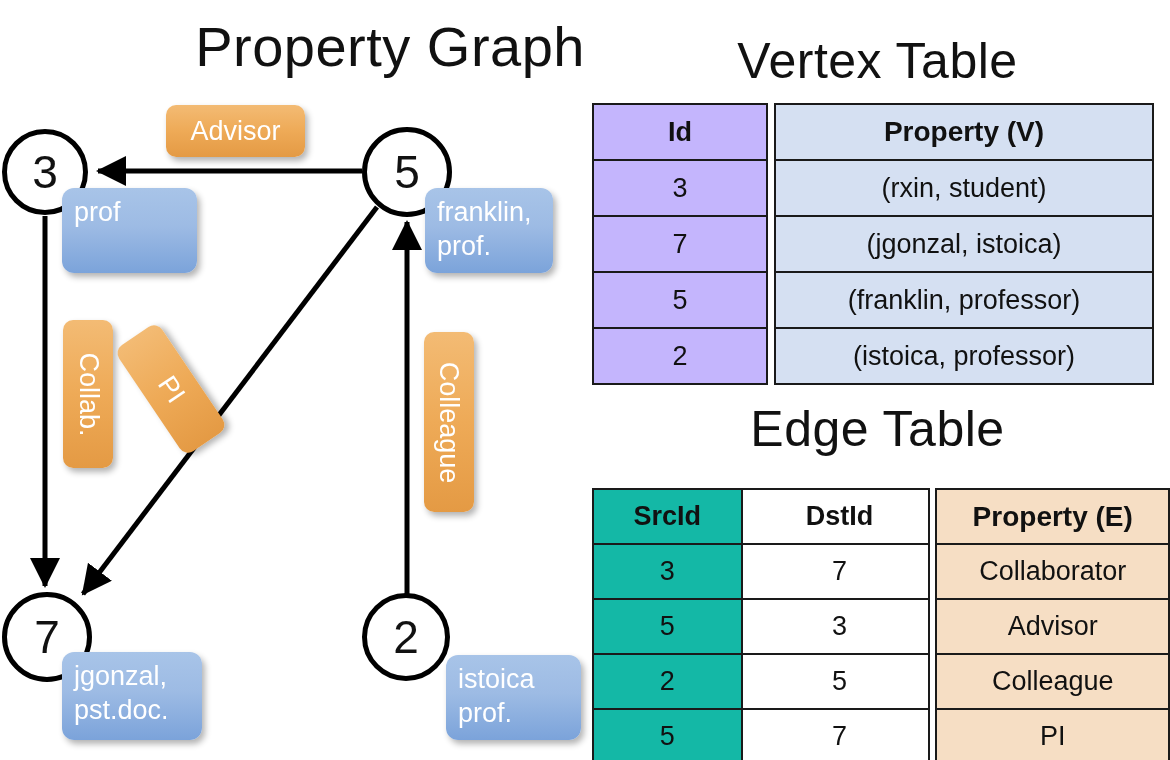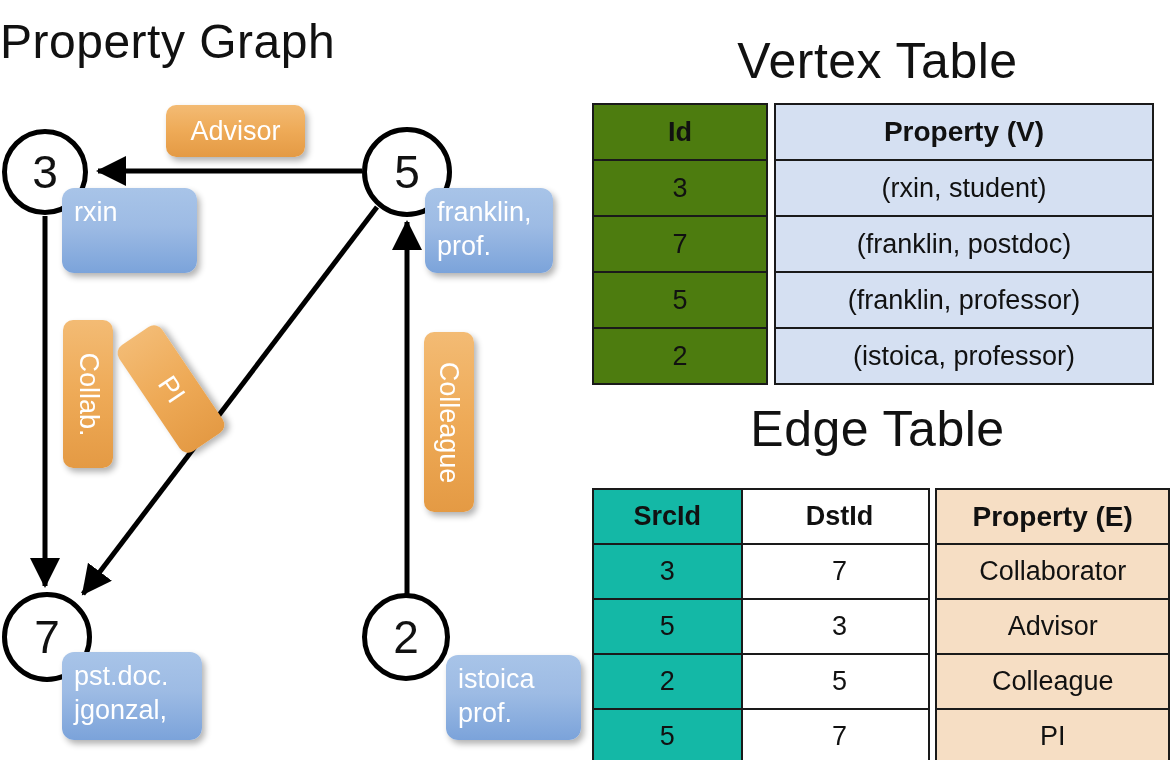--- a/index.html
+++ b/index.html
@@ -16,21 +16,21 @@
 
   
   .title {
     position: absolute;
     font-family: "Liberation Sans", sans-serif;
     font-weight: 300;
     color: #111;
     white-space: nowrap;
     letter-spacing: 0.5px;
   }
-  #title-property-graph { left: 0; top: 14px; width: 585px; text-align: left; font-size: 48px; }
+  #title-property-graph { left: 0; top: 14px; width: 585px; text-align: right; font-size: 56px; }
   #title-vertex-table   { left: 585px; top: 12px; width: 585px; text-align: center; font-size: 50px; margin-top: 20px; }
   #title-edge-table     { left: 585px; top: 400px; width: 585px; text-align: center; font-size: 50px; }
 
   
   #graph-canvas {
     position: absolute; left: 0; top: 0; width: 585px; height: 760px;
   }
   #graph-edges { position: absolute; left: 0; top: 0; width: 585px; height: 760px; }
 
   .node {
@@ -92,21 +92,21 @@
     font-weight: 300;
     color: #111;
     padding: 0;
     vertical-align: middle;
   }
   .tbl th { font-weight: 700; }
   .tbl .gap { border: none; width: 6px; background: #fff; }
 
   #vertex-table { left: 592px; top: 103px; }
   #vertex-table td, #vertex-table th { height: 54px; font-size: 27px; }
-  #vertex-table .col-id   { width: 172px; background: #4d7c0f; }
+  #vertex-table .col-id   { width: 172px; background: #c4b5fd; }
   #vertex-table .col-prop { width: 376px; background: #d5e0f2; margin-left: 26px; }
   #vertex-table th.col-prop { font-size: 28px; }
 
   #edge-table { left: 592px; top: 488px; }
   #edge-table td, #edge-table th { height: 53px; font-size: 27px; }
   #edge-table .col-src  { width: 148px; background: #14b8a6; }
   #edge-table .col-dst  { width: 178px; background: #fff; padding-left: 9px; }
   #edge-table .col-prop { width: 232px; background: #f6dec4; }
   #edge-table th.col-prop { font-size: 28px; }
 </style>
@@ -142,29 +142,29 @@
     <span>5</span>
   </div>
   <div class="node" style="left:2px;  top:592px; width:90px; height:90px;">
     <span>7</span>
   </div>
   <div class="node" style="left:362px; top:593px; width:88px; height:88px;">
     <span>2</span>
   </div>
 
   <div class="prop-box" style="left:62px; top:188px; width:135px; height:85px;">
-    <div>rxin</div>
+    <div>prof</div>
   </div>
   <div class="prop-box" style="left:425px; top:188px; width:128px; height:85px;">
     <div>franklin,</div>
     <div>prof.</div>
   </div>
   <div class="prop-box" style="left:62px; top:652px; width:140px; height:88px;">
+    <div>jgonzal,</div>
     <div>pst.doc.</div>
-    <div>jgonzal,</div>
   </div>
   <div class="prop-box" style="left:446px; top:655px; width:135px; height:85px;">
     <div>istoica</div>
     <div>prof.</div>
   </div>
 
   <div class="edge-label" style="left:166px; top:105px; width:139px; height:52px;">
     <span>Advisor</span>
   </div>
 
@@ -191,21 +191,21 @@
   </thead>
   <tbody>
     <tr>
       <td class="col-id">3</td>
       <td class="gap"></td>
       <td class="col-prop">(rxin, student)</td>
     </tr>
     <tr>
       <td class="col-id">7</td>
       <td class="gap"></td>
-      <td class="col-prop">(franklin, postdoc)</td>
+      <td class="col-prop">(jgonzal, istoica)</td>
     </tr>
     <tr>
       <td class="col-id">5</td>
       <td class="gap"></td>
       <td class="col-prop">(franklin, professor)</td>
     </tr>
     <tr>
       <td class="col-id">2</td>
       <td class="gap"></td>
       <td class="col-prop">(istoica, professor)</td>

